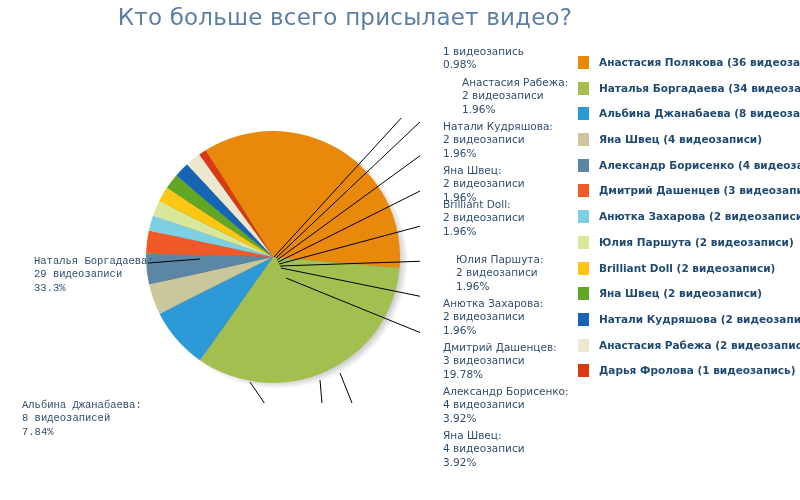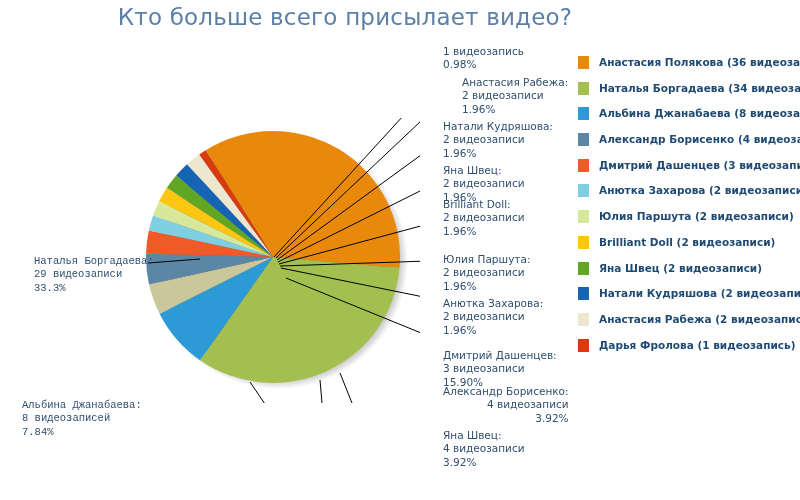--- a/index.html
+++ b/index.html
@@ -123,39 +123,39 @@
     <div>2 видеозаписи</div>
     <div>1.96%</div>
   </div>
 
   <div class="lbl right" style="left:443px;top:198px;">
     <div>Brilliant Doll:</div>
     <div>2 видеозаписи</div>
     <div>1.96%</div>
   </div>
 
-  <div class="lbl right" style="left:443px;top:253px;">
+  <div class="lbl right" style="left:456px;top:253px;">
     <div>Юлия Паршута:</div>
     <div>2 видеозаписи</div>
     <div>1.96%</div>
   </div>
 
   <div class="lbl right" style="left:443px;top:297px;">
     <div>Анютка Захарова:</div>
     <div>2 видеозаписи</div>
     <div>1.96%</div>
   </div>
 
-  <div class="lbl right" style="left:443px;top:341px;margin-top:8px;">
+  <div class="lbl right" style="left:443px;top:341px;">
     <div>Дмитрий Дашенцев:</div>
     <div>3 видеозаписи</div>
-    <div>15.90%</div>
-  </div>
-
-  <div class="lbl right" style="left:443px;top:385px;text-align:right;">
+    <div>19.78%</div>
+  </div>
+
+  <div class="lbl right" style="left:443px;top:385px;">
     <div>Александр Борисенко:</div>
     <div>4 видеозаписи</div>
     <div>3.92%</div>
   </div>
 
   <div class="lbl right" style="left:443px;top:429px;">
     <div>Яна Швец:</div>
     <div>4 видеозаписи</div>
     <div>3.92%</div>
   </div>
@@ -167,20 +167,24 @@
       </div>
       <div class="legend-row">
         <span class="swatch" style="background: rgb(162, 191, 79);"></span>
         <span class="legend-label">Наталья Боргадаева (34 видеозаписи)</span>
       </div>
       <div class="legend-row">
         <span class="swatch" style="background: rgb(44, 154, 214);"></span>
         <span class="legend-label">Альбина Джанабаева (8 видеозаписей)</span>
       </div>
       <div class="legend-row">
+        <span class="swatch" style="background: rgb(204, 199, 154);"></span>
+        <span class="legend-label">Яна Швец (4 видеозаписи)</span>
+      </div>
+      <div class="legend-row">
         <span class="swatch" style="background: rgb(91, 135, 165);"></span>
         <span class="legend-label">Александр Борисенко (4 видеозаписи)</span>
       </div>
       <div class="legend-row">
         <span class="swatch" style="background: rgb(240, 90, 40);"></span>
         <span class="legend-label">Дмитрий Дашенцев (3 видеозаписи)</span>
       </div>
       <div class="legend-row">
         <span class="swatch" style="background: rgb(127, 207, 227);"></span>
         <span class="legend-label">Анютка Захарова (2 видеозаписи)</span>

